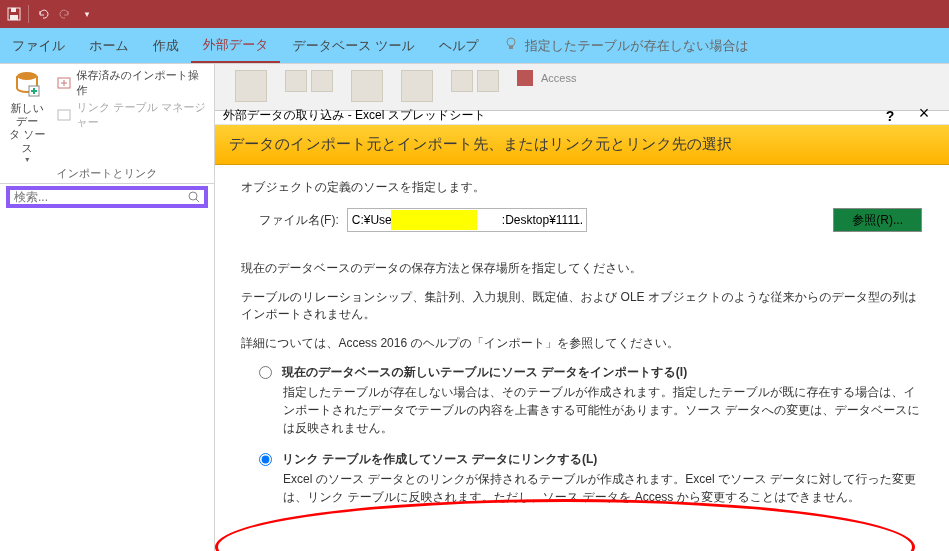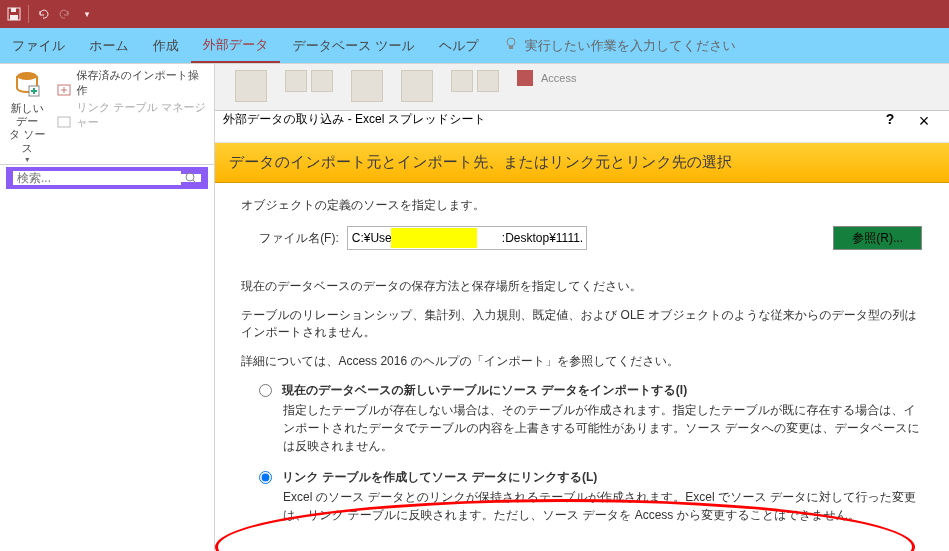--- a/index.html
+++ b/index.html
@@ -18,42 +18,42 @@
 .ribbon-tabs .tell .icon svg { width: 16px; height: 16px; }
 
 .lower { display: flex; height: calc(100% - 64px); }
 .leftcol { width: 215px; border-right: 1px solid #d4d4d4; display: flex; flex-direction: column; }
 
 .ribbon-body { border-bottom: 1px solid #d4d4d4; }
 .ribbon-left { height: 100px; padding: 4px 6px; display: flex; gap: 8px; }
 .big-btn { width: 48px; display: flex; flex-direction: column; align-items: center; font-size: 11px; color: #444; text-align: center; line-height: 1.2; }
 .big-btn .icon { width: 32px; height: 32px; margin-bottom: 2px; display:flex; align-items:center; justify-content:center; }
 .cmd-stack { display: flex; flex-direction: column; gap: 2px; font-size: 11px; color: #444; }
-.cmd-stack .cmd { display: flex; align-items: flex-end; gap: 4px; }
+.cmd-stack .cmd { display: flex; align-items: center; gap: 4px; }
 .cmd-stack .cmd.disabled { color: #aaa; }
 .cmd-stack .cmd .icon { width: 16px; height: 16px; display:flex; align-items:center; justify-content:center; }
 .group-label { font-size: 11px; color: #666; text-align: center; border-top: 0; padding: 2px 0; }
 
 .nav-header { display: flex; align-items: center; justify-content: space-between; padding: 4px 6px; font-size: 17px; color: #a4373a; }
 .nav-header .icons { display: flex; gap: 2px; color: #666; font-size: 12px; }
-.searchbox { margin: 2px 6px; display: flex; align-items: center; border: 7px solid #8b5cf6; height: 22px; }
+.searchbox { margin: 2px 6px; display: flex; align-items: center; border: 4px solid #8b5cf6; height: 22px; }
 .searchbox input { border: none; outline: none; flex: 1; padding: 0 4px; font-size: 12px; color: #666; }
 .searchbox .icon { width: 20px; color: #888; display:flex; align-items:center; justify-content:center; }
 
 .rightcol { flex: 1; background: #f1f1f1; position: relative; }
 
 
 .ghost-ribbon { height: 48px; display: flex; align-items: flex-start; gap: 18px; padding: 6px 20px; }
 .ghost-ribbon .g { width: 32px; height: 32px; background: #e0dacd; border: 1px solid #c2bda8; opacity: .7; }
 .ghost-ribbon .pair { display:flex; gap:4px; }
 .ghost-ribbon .pair .g { width:22px; height:22px; }
 .ghost-ribbon .acc { font-size: 11px; color: #888; display:flex; align-items:center; gap:8px; }
 
 .dialog { position: absolute; top: 46px; left: 0; right: 0; bottom: 0; background: #fff; border-top: 1px solid #c8c8c8; }
-.dlg-titlebar { height: 32px; display: flex; align-items: flex-start; padding: 0 8px; font-size: 12px; border-bottom: 1px solid #e5e5e5; }
+.dlg-titlebar { height: 14px; display: flex; align-items: flex-end; padding: 0 8px; font-size: 12px; border-bottom: 1px solid #e5e5e5; }
 .dlg-titlebar .t { flex: 1; }
 .dlg-titlebar .btn { width: 34px; text-align: center; font-size: 14px; }
 .dlg-banner { background: linear-gradient(#ffcf33, #ffb400); padding: 10px 14px; font-size: 15px; color: #3a3a3a; border-bottom: 1px solid #d59b00; }
 .dlg-body { padding: 14px 27px 14px 18px; font-size: 12px; color: #333; overflow: hidden; }
 .dlg-body p { margin-bottom: 12px; }
 .file-row { display: flex; align-items: center; gap: 8px; margin: 6px 0 28px 26px; }
 .file-row label { font-size: 12px; }
 .file-row input { flex: 1; max-width: 460px; height: 24px; border: 1px solid #b5b5b5; padding: 0 4px; font-size: 12px; }
 .file-row .mask { position: absolute; background: #ffff00; height: 20px; width: 86px; }
 .browse-btn { height: 24px; padding: 0 18px; border: 1px solid #8a8a8a; background: #15803d; font-size: 12px; cursor: pointer; }
@@ -100,21 +100,21 @@
   <div class="tab">ホーム</div>
   <div class="tab">作成</div>
   <div class="tab active">外部データ</div>
   <div class="tab">データベース ツール</div>
   <div class="tab">ヘルプ</div>
   <div class="tell">
     <span class="icon"><svg viewBox="0 0 16 16">
           <circle cx="8" cy="6" r="4" fill="none" stroke="#888"></circle>
           <rect x="6" y="10" width="4" height="3" fill="#888"></rect>
         </svg></span>
-    <span>実行したい作業を入力してください</span>
+    <span>指定したテーブルが存在しない場合は</span>
   </div>
 </div>
 
 <div class="lower">
   <div class="leftcol">
     <div class="ribbon-body">
       <div class="ribbon-left">
         <div class="big-btn">
           <span class="icon">
               <svg width="32" height="32" viewBox="0 0 32 32">
@@ -141,20 +141,21 @@
           <div class="cmd disabled">
             <span class="icon">
                 <svg width="16" height="16" viewBox="0 0 16 16">
                   <rect x="2" y="3" width="12" height="10" fill="none" stroke="#bbb"></rect>
                 </svg>
               </span>
             <span>リンク テーブル マネージャー</span>
           </div>
         </div>
       </div>
+      <div class="group-label">インポートとリンク</div>
     </div>
 
     <div class="searchbox">
       <input placeholder="検索..." style="">
       <span class="icon">
           <svg width="14" height="14" viewBox="0 0 14 14">
             <circle cx="6" cy="6" r="4" fill="none" stroke="#888"></circle>
             <path d="M9 9 l3 3" stroke="#888"></path>
           </svg>
         </span>

